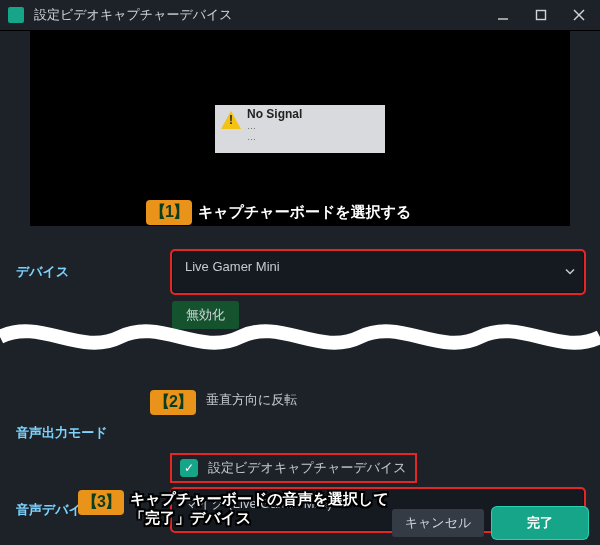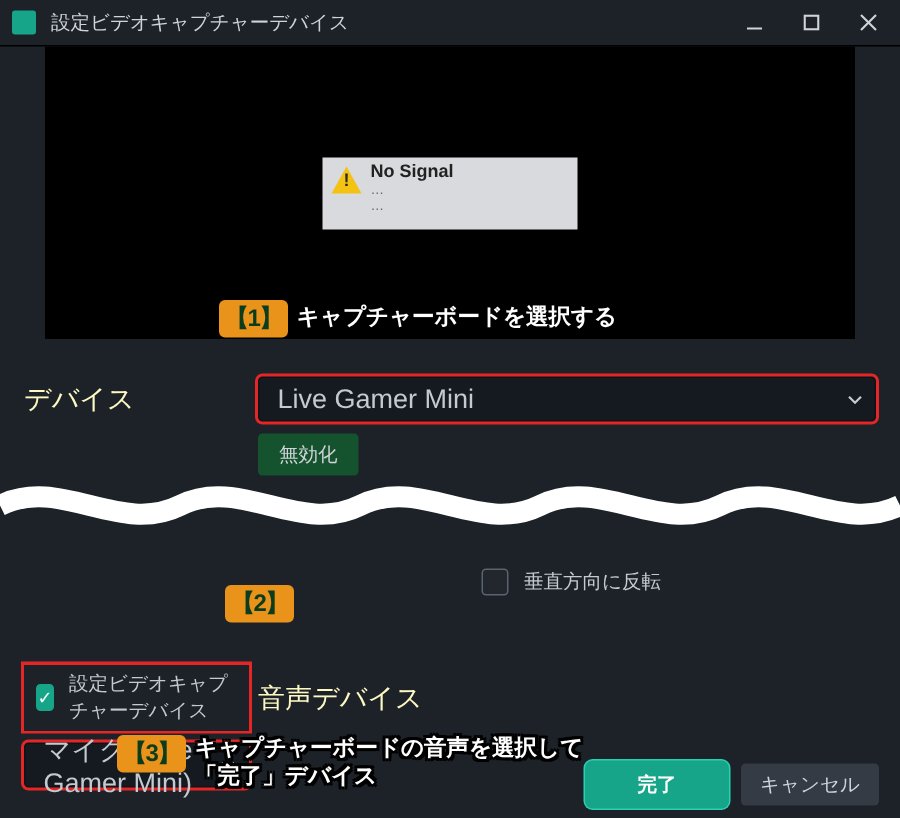--- a/index.html
+++ b/index.html
@@ -78,46 +78,45 @@
 
   
   .form{
     padding:10px 16px 0 16px;
     display:grid;
     grid-template-columns:150px 1fr;
     row-gap:8px;
     column-gap:6px;
     align-items:center;
   }
-  .label{color:#fef9c3;font-size:18px;}
+  .label{color:#7dd3fc;font-size:13px;font-weight:bold;}
   .select{
     height:28px;
     background:#151a20;
     border:1px solid #0f1318;
     border-radius:3px;
     display:flex;align-items:center;
-    padding:0 26px 0 12px;
-    color:#c5cad1;font-size:18px;
+    padding:0 26px 12px 12px;
+    color:#c5cad1;font-size:13px;
     position:relative;
   }
   .select .chev{
     position:absolute;right:8px;top:50%;transform:translateY(-50%);
     color:#c5cad1;
   }
   .btn-small{
     height:28px;padding:0 14px;
     background:#14532d;
     border:none;border-radius:3px;
     color:#d0d4d9;font-size:13px;
     display:inline-flex;align-items:center;
   }
   .chk-row{
     display:flex;align-items:center;gap:10px;
     padding:2px 0;
-    justify-content:center;
   }
   .chk{
     width:16px;height:16px;
     border:1px solid #5a636e;
     border-radius:3px;
     background:#22272e;
     display:flex;align-items:center;justify-content:center;
     font-size:12px;color:#fff;
   }
   .chk.checked{
@@ -250,20 +249,21 @@
   </svg>
 </div>
 
 <div class="form" style="margin-top:50px;">
   <div></div>
   <div class="chk-row" style="margin-left:6px;">
     <div class="chk"></div>
     <span>垂直方向に反転</span>
   </div>
 
+  <div class="label">音声出力モード</div>
   <div style="height:28px;"></div>
 
   <div></div>
   <div class="chk-row red-frame" style="padding:4px 8px;width:fit-content;">
     <div class="chk checked">✓</div>
     <span>設定ビデオキャプチャーデバイス</span>
   </div>
 
   <div class="label">音声デバイス</div>
   <div class="select red-frame">
@@ -280,19 +280,19 @@
   <span class="tag">【2】</span>
 </div>
 
 <div class="anno" style="left:78px;top:490px;align-items:flex-start;">
   <span class="tag">【3】</span>
   <span class="txt">キャプチャーボードの音声を選択して
 「完了」デバイス</span>
 </div>
 
 <div class="footer">
+  <div class="f-btn f-cancel">
+    <span>キャンセル</span>
+  </div>
   <div class="f-btn f-done">
     <span>完了</span>
   </div>
-  <div class="f-btn f-cancel">
-    <span>キャンセル</span>
-  </div>
 </div>
 
 </body></html>

